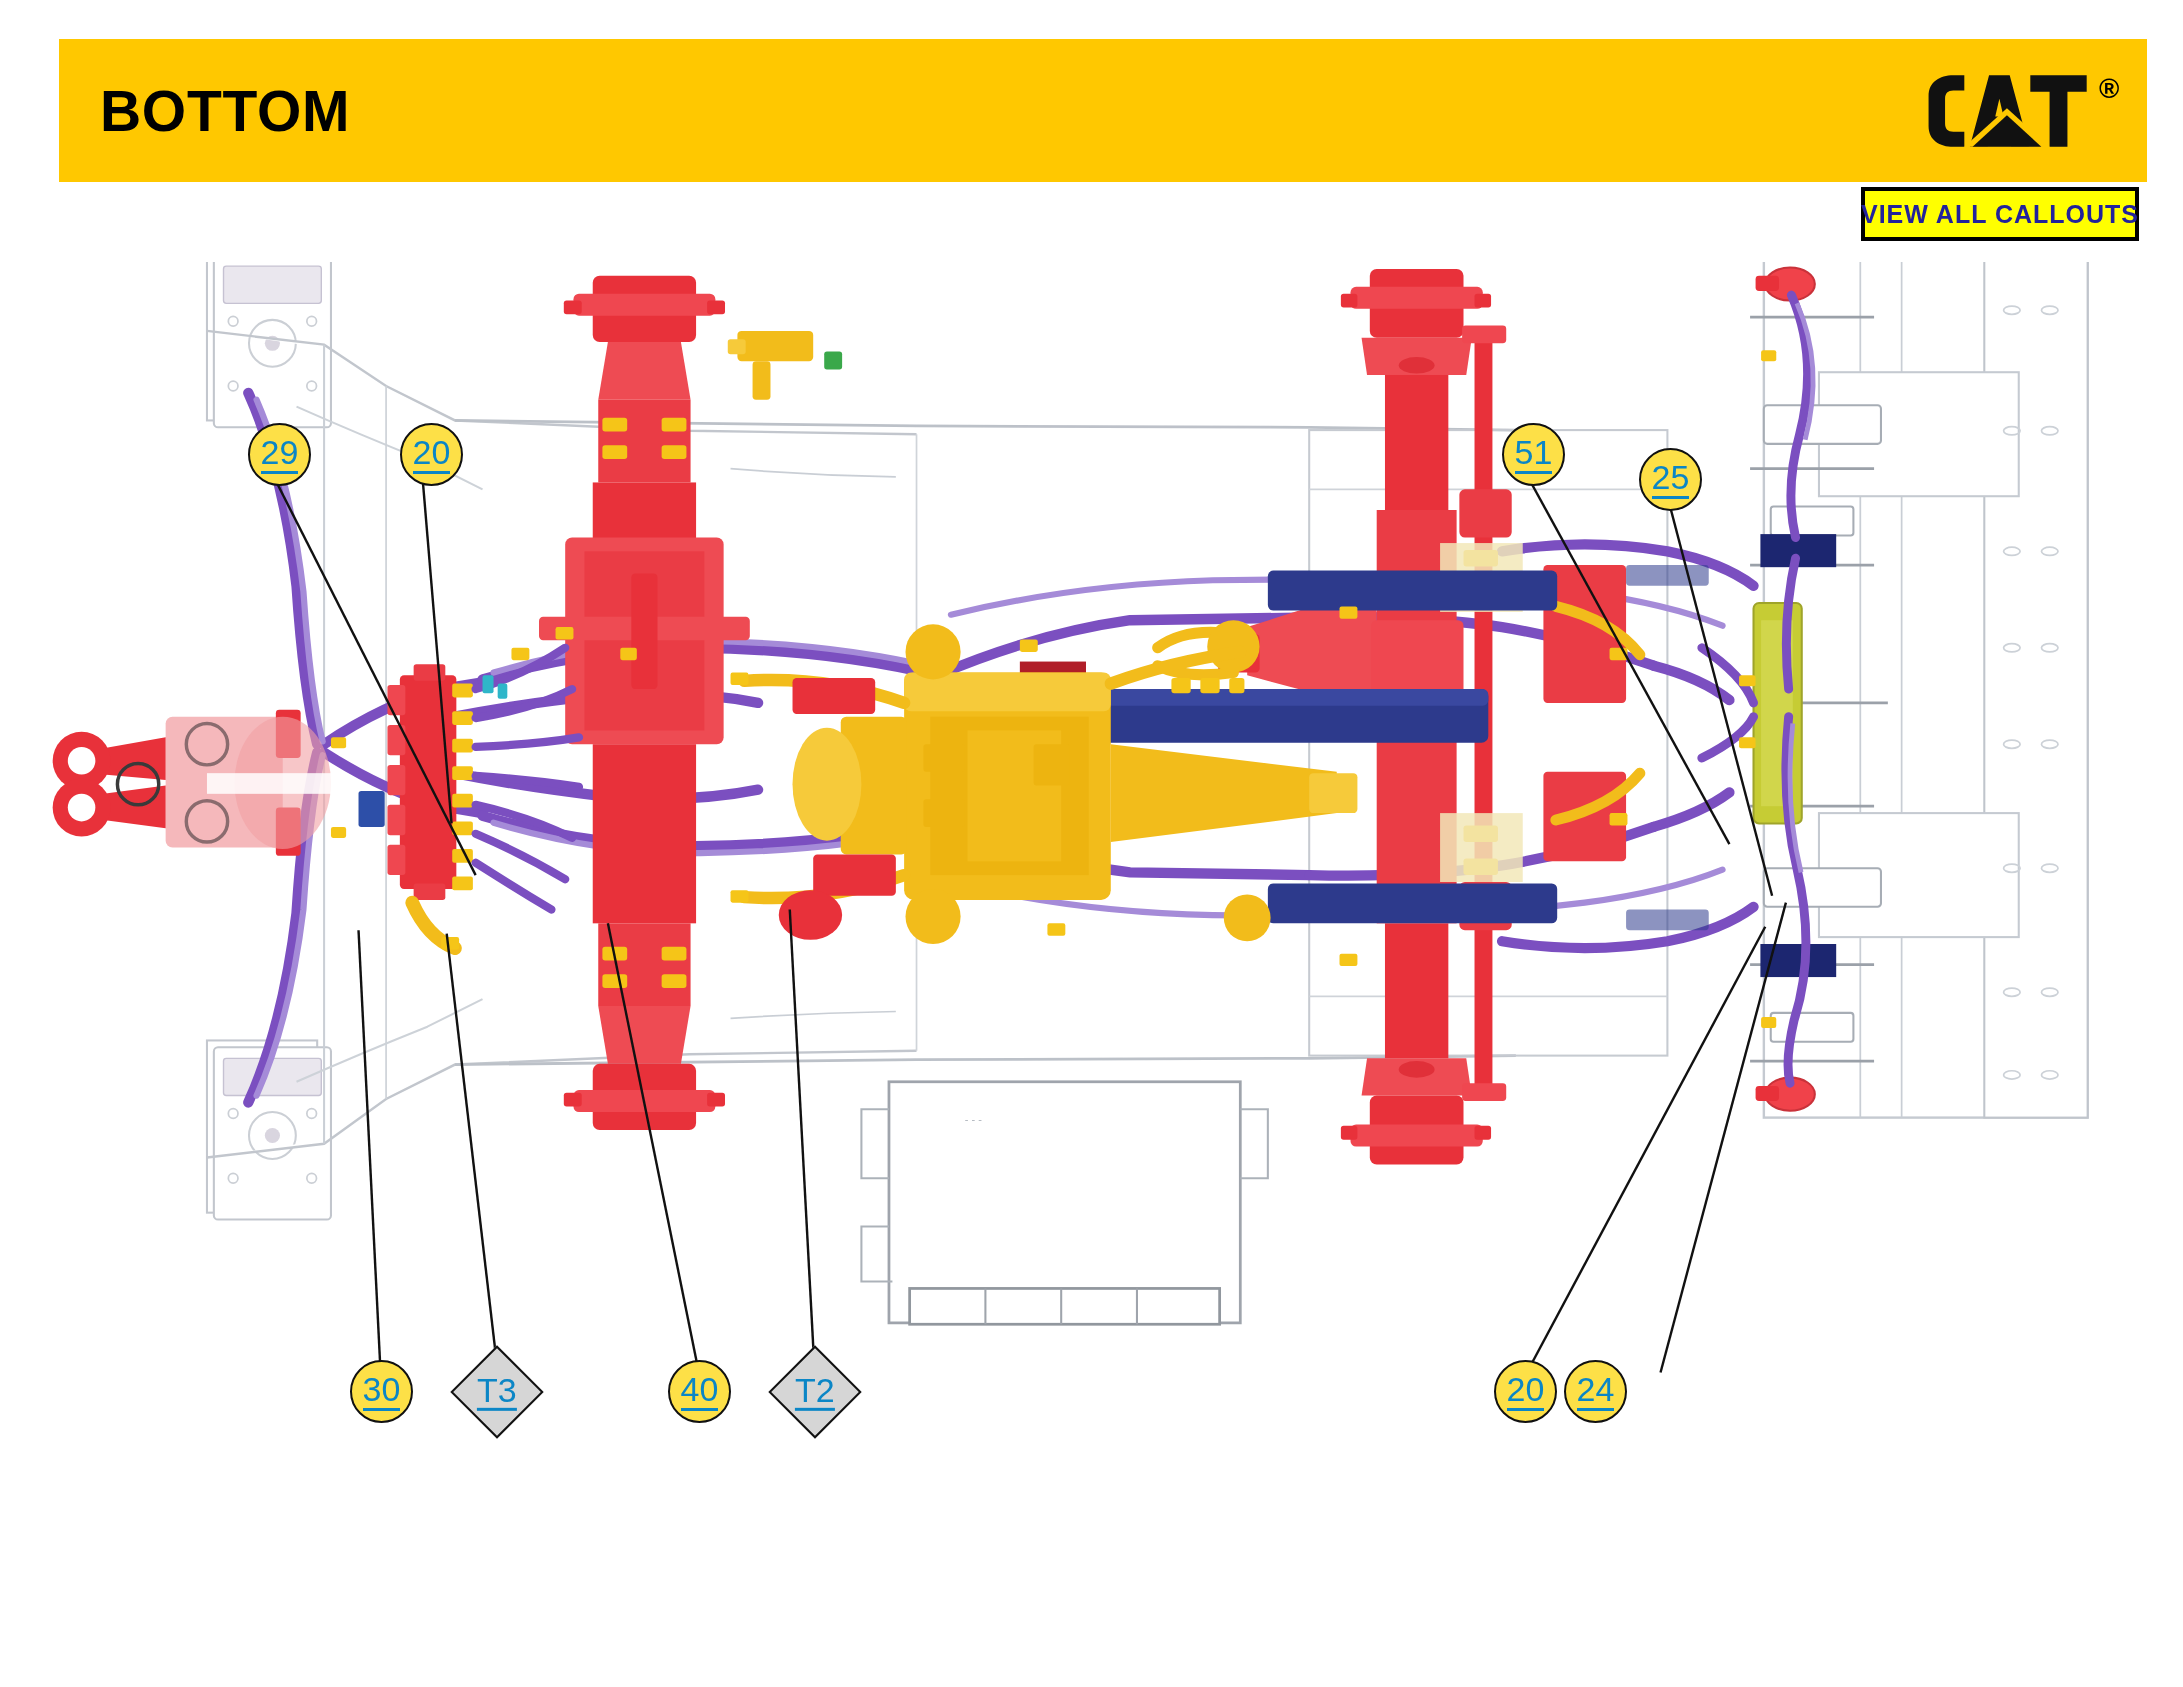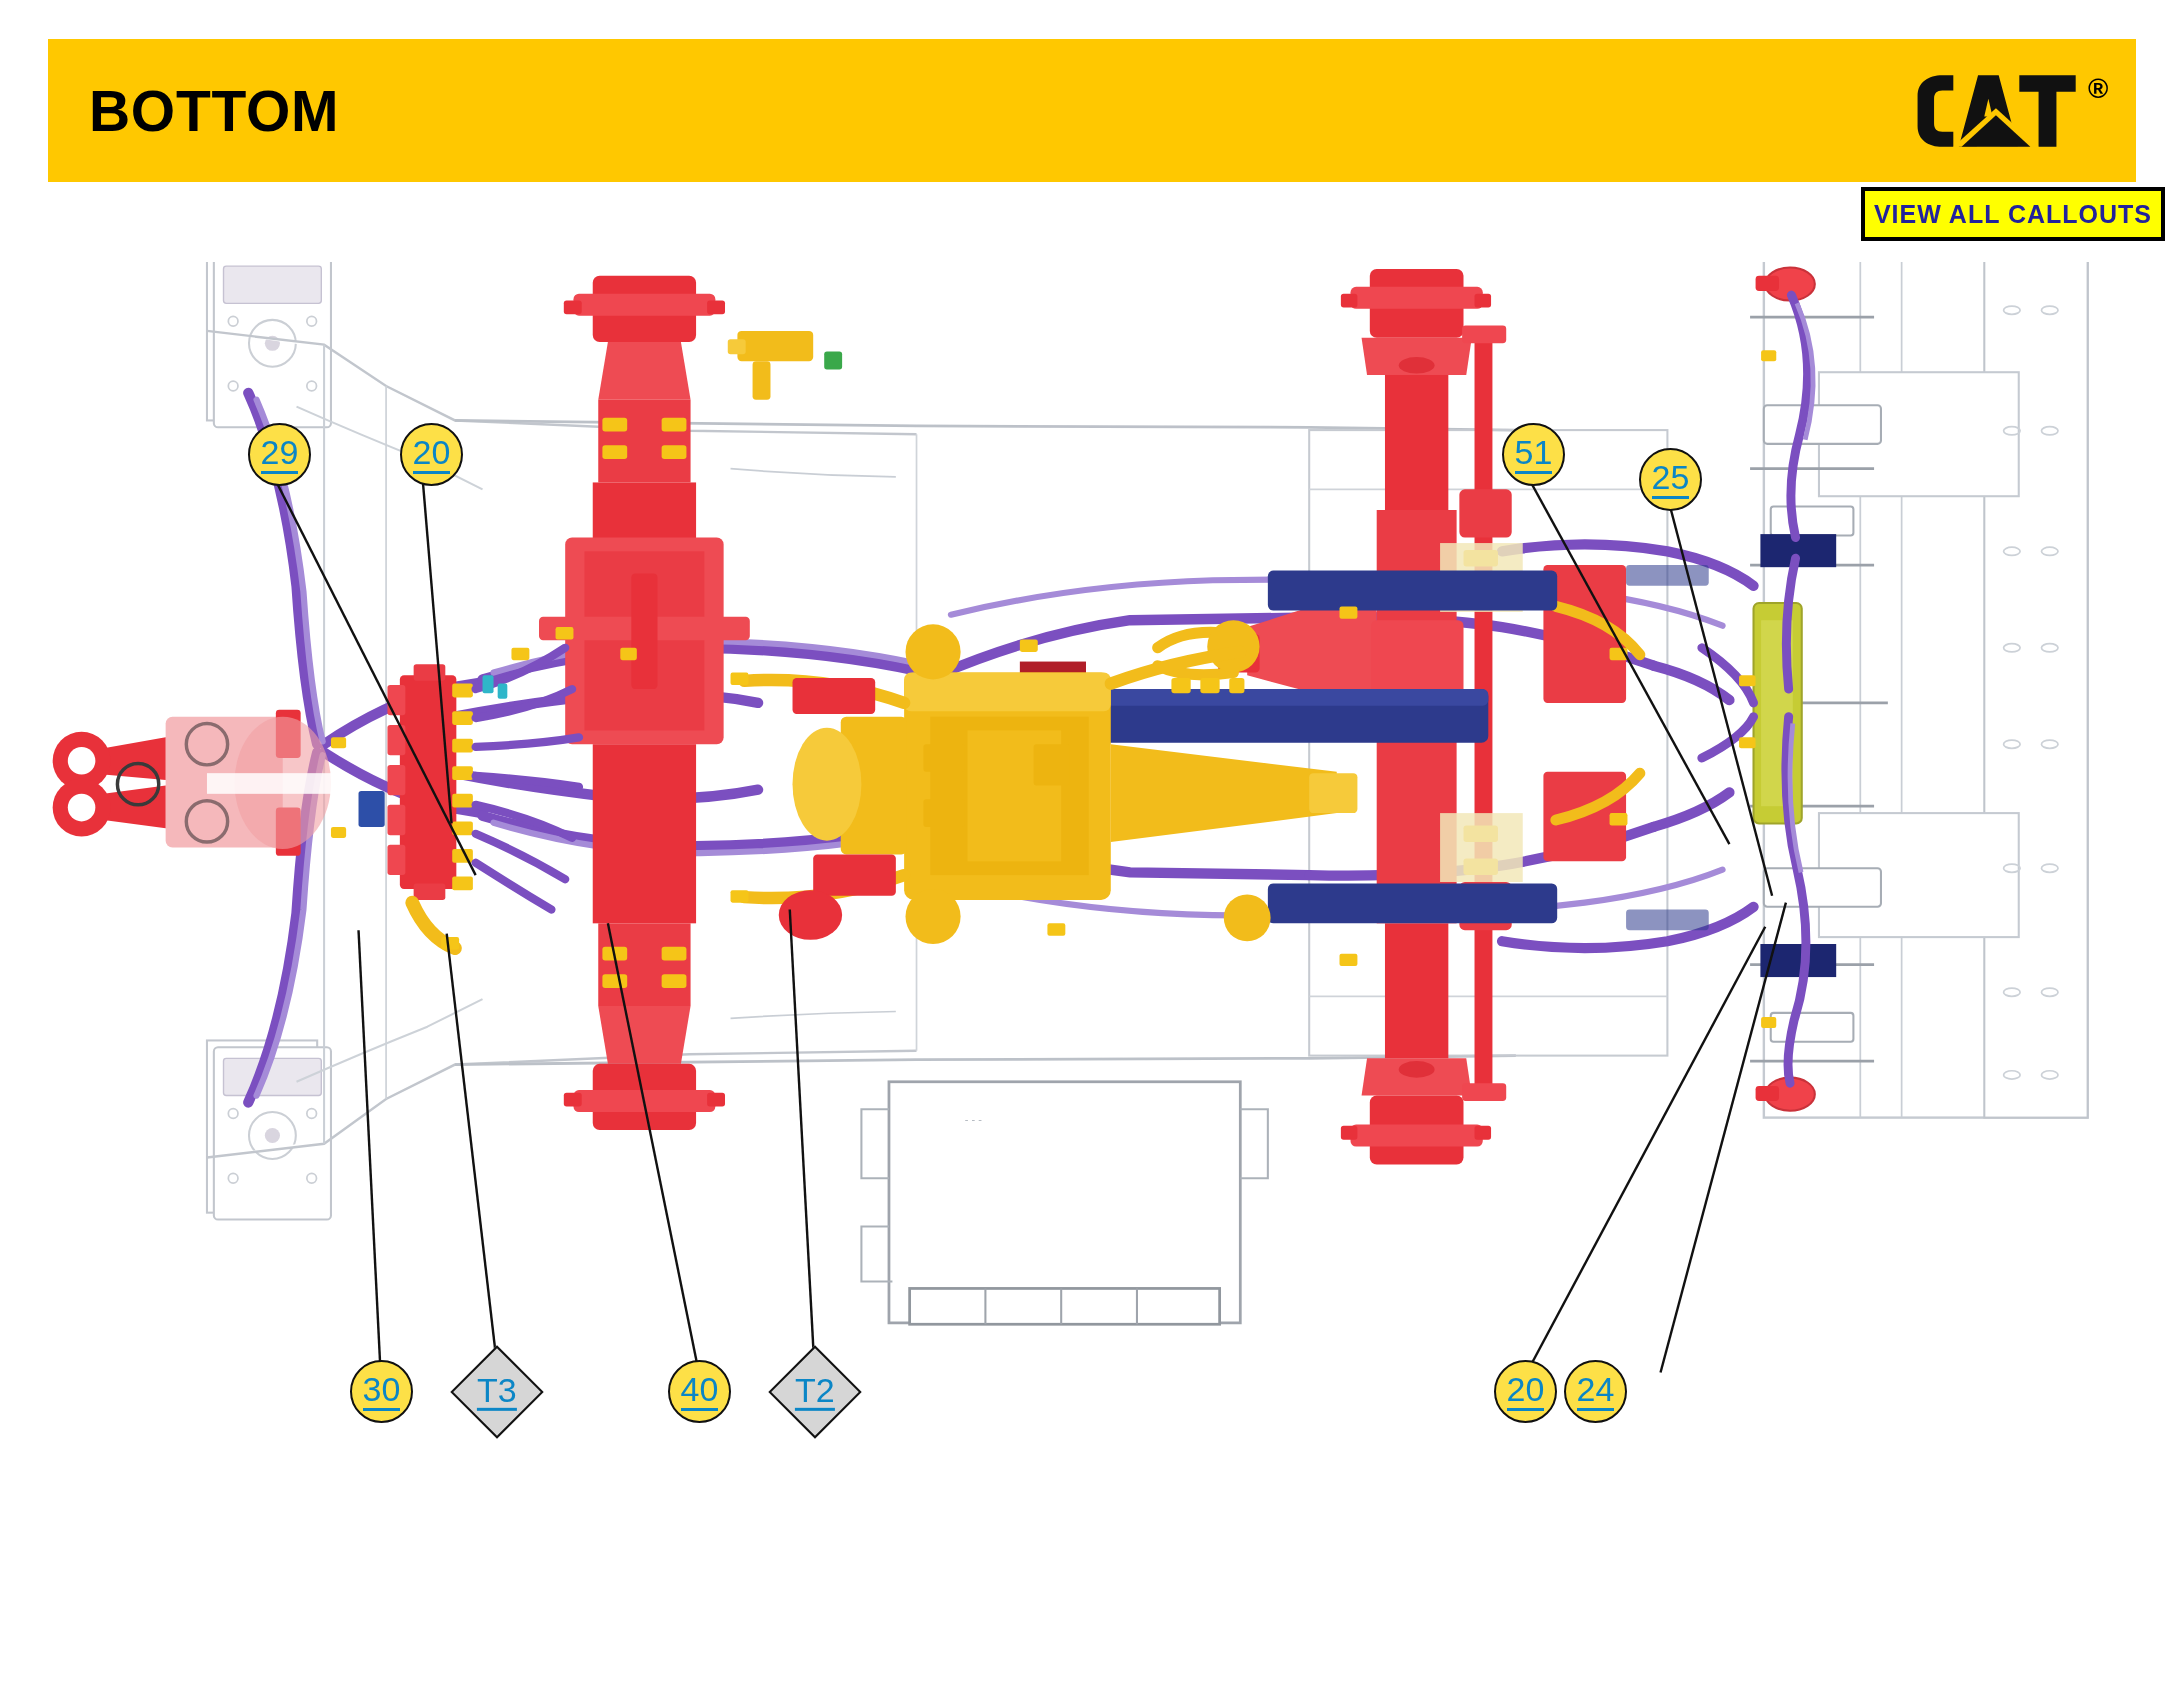--- a/index.html
+++ b/index.html
@@ -3,42 +3,42 @@
 <meta charset="utf-8">
 <style>
   html,body{margin:0;padding:0;background:#ffffff;}
   body{
     width:2183px;height:1687px;position:relative;overflow:hidden;
     font-family:"Liberation Sans","DejaVu Sans",sans-serif;
   }
 
   
   #header-bar{
-    position:absolute;left:48px;top:39px;width:2088px;height:143px;
+    position:absolute;left:59px;top:39px;width:2088px;height:143px;
     background:var(--cat-yellow,#FFC800);
   }
   #page-title{
     position:absolute;left:41px;top:50%;transform:translateY(-50%);
     font-size:57px;font-weight:bold;color:#000000;letter-spacing:0.7px;
     white-space:nowrap;
   }
   #cat-logo{
     position:absolute;right:27.6px;top:50%;transform:translateY(-50%);
     display:flex;align-items:flex-start;
   }
   #cat-wordmark{position:relative;width:172px;height:77px;}
   #cat-wordmark svg{display:block;width:172px;height:77px;}
   #cat-reg{
     font-size:27.6px;font-weight:bold;color:#000;line-height:1;
     margin-left:4.1px;margin-top:2.8px;
   }
 
   #view-all-callouts{
     position:absolute;left:1861px;top:187px;
-    width:304px;height:54px;
+    width:278px;height:54px;
     background:#FFFF00;border:4.8px solid #000000;
     box-sizing:border-box;
     display:flex;align-items:center;justify-content:center;
     cursor:pointer;
   }
   #view-all-callouts span{
     font-size:25px;font-weight:bold;color:#22229C;letter-spacing:1px;
     white-space:nowrap;
   }
 

